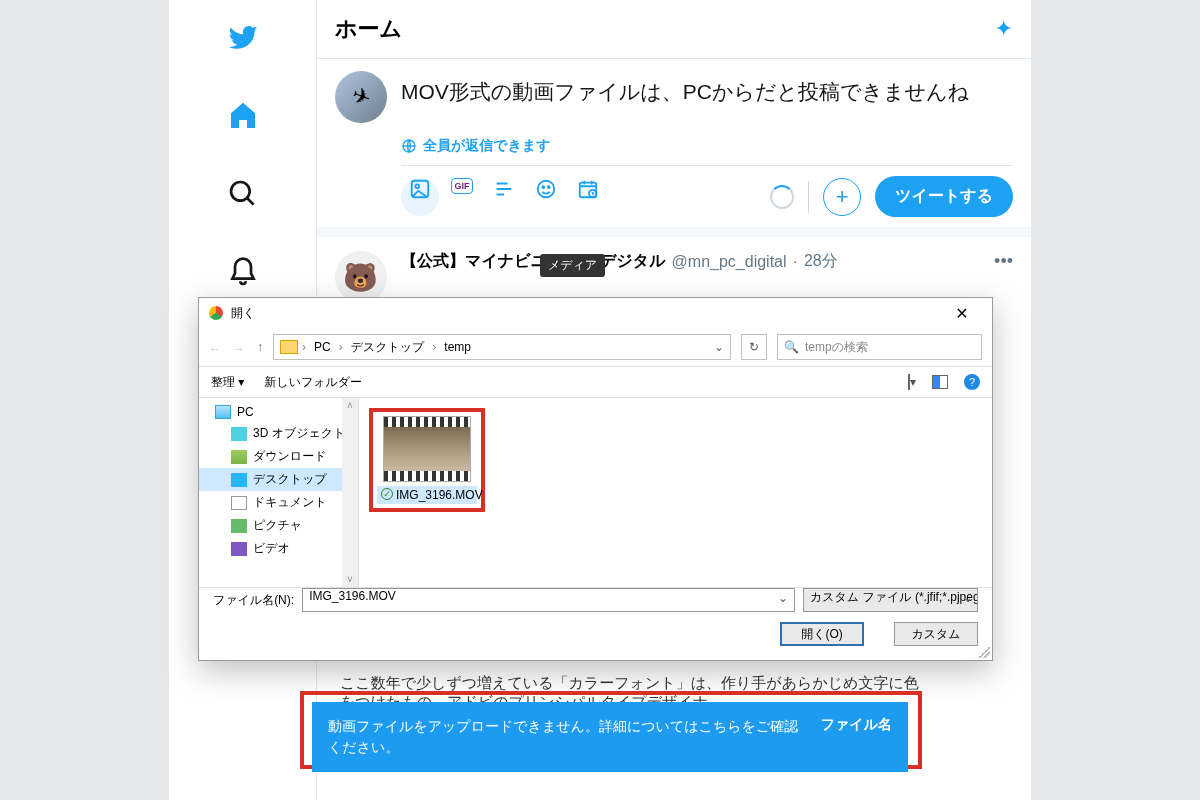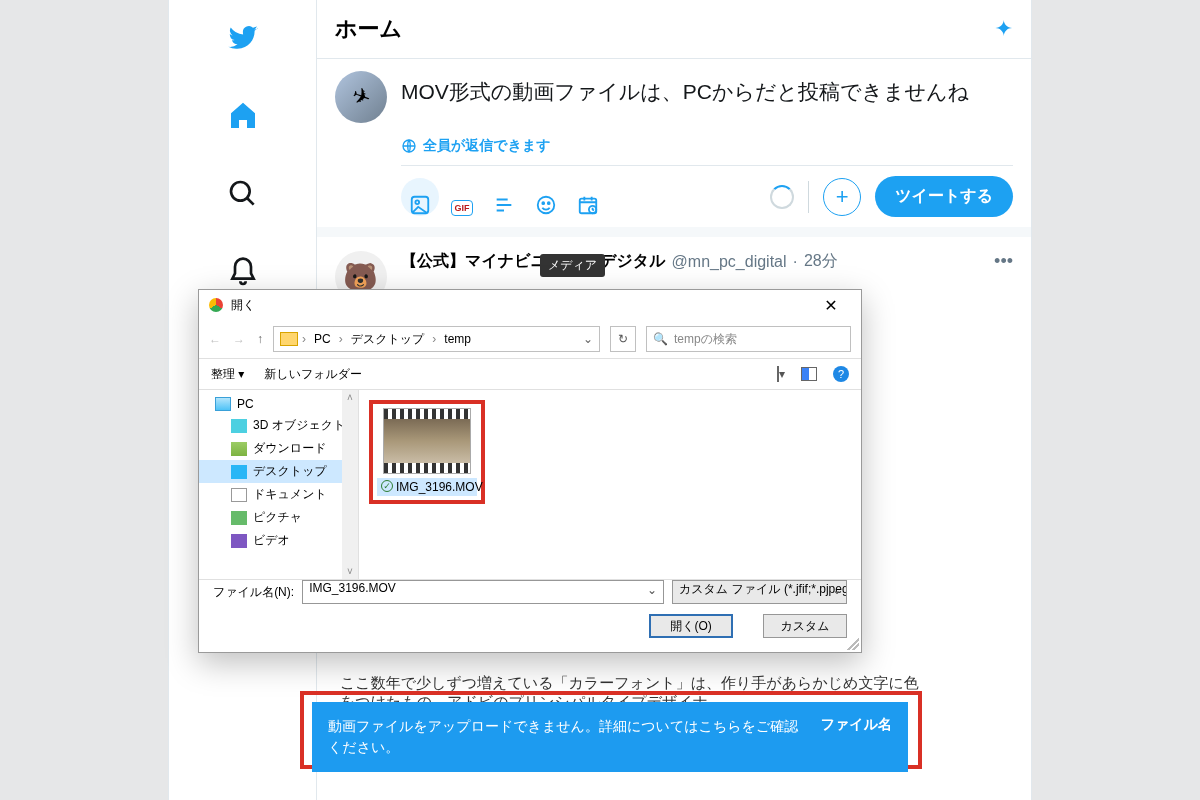--- a/index.html
+++ b/index.html
@@ -15,42 +15,42 @@
   .header-row { display:flex; align-items:center; justify-content:space-between; padding:14px 18px; border-bottom:1px solid #e1e8ed; }
   .header-row h1 { font-size:22px; font-weight:900; }
   .sparkle { color:#1da1f2; font-size:22px; }
   .compose { padding:12px 18px 6px; border-bottom:10px solid #f5f8fa; }
   .compose-row { display:flex; gap:14px; }
   .avatar { width:52px; height:52px; border-radius:50%; background:linear-gradient(135deg,#b0c4de,#708090); display:flex; align-items:center; justify-content:center; color:#000; font-size:22px; overflow:hidden;}
   .avatar .plane { transform:rotate(20deg); }
   .compose-text { flex:1; font-size:21px; color:#14171a; line-height:1.4; padding-top:6px; }
   .reply-setting { margin:14px 0 10px 66px; color:#1da1f2; font-size:14px; font-weight:700; display:flex; align-items:center; gap:6px; }
   .compose-toolbar { border-top:1px solid #e1e8ed; padding:10px 0 4px; margin-left:66px; display:flex; align-items:center; gap:4px; }
-  .tool-icon { width:38px; height:38px; border-radius:50%; display:flex; align-items:flex-end; justify-content:center; color:#b91c1c; }
+  .tool-icon { width:38px; height:38px; border-radius:50%; display:flex; align-items:flex-start; justify-content:center; color:#701a75; }
   .tool-icon.sel { background:#e8f5fe; }
   .tool-gif { border:1.5px solid #1da1f2; border-radius:4px; font-size:9px; font-weight:800; width:22px; height:16px; display:flex; align-items:center; justify-content:center;}
   .spacer { flex:1; }
   .spinner { width:24px; height:24px; border:2px solid #cfd9de; border-top-color:#1da1f2; border-radius:50%; }
   .divider { width:1px; height:32px; background:#cfd9de; margin:0 10px; }
   .plus-circle { width:38px; height:38px; border:1px solid #1da1f2; border-radius:50%; display:flex; align-items:center; justify-content:center; color:#1da1f2; font-size:22px;}
   .tweet-btn { background:#1da1f2; color:#fff; border:none; border-radius:999px; font-size:16px; font-weight:700; padding:10px 20px; margin-left:10px; }
   .media-tip { position:absolute; left:540px; top:254px; background:#333; color:#fff; font-size:12px; padding:3px 8px; border-radius:3px; }
   .feed-row { display:flex; gap:14px; padding:14px 18px; }
   .feed-avatar { width:52px; height:52px; border-radius:50%; background:#f0f0f0; display:flex; align-items:center; justify-content:center; font-size:28px; }
   .feed-head { display:flex; align-items:center; gap:6px; font-size:16px; }
   .feed-head .name { font-weight:800; }
   .feed-head .meta { color:#657786; }
   .feed-more { margin-left:auto; color:#657786; font-size:18px; }
   .feed-body-txt { font-size:16px; color:#14171a; padding:0 18px 0 84px; }
 
   
   .filler { position:absolute; left:340px; top:674px; width:590px; color:#333; font-size:15px; }
 
   
-  .dialog { position:absolute; left:198px; top:289px; width:664px; height:364px; background:#fff; border:1px solid #9a9a9a; box-shadow:0 10px 30px rgba(0,0,0,.25); display:flex; flex-direction:column; font-family:"Yu Gothic UI","Meiryo",sans-serif; font-size:12px; }
+  .dialog { position:absolute; left:198px; top:297px; width:795px; height:364px; background:#fff; border:1px solid #9a9a9a; box-shadow:0 10px 30px rgba(0,0,0,.25); display:flex; flex-direction:column; font-family:"Yu Gothic UI","Meiryo",sans-serif; font-size:12px; }
   .dlg-titlebar { height:30px; display:flex; align-items:center; padding:0 10px; }
   .dlg-titlebar .chrome-ico { width:14px; height:14px; border-radius:50%; background:conic-gradient(#ea4335 0 120deg,#34a853 120deg 240deg,#fbbc05 240deg 360deg); margin-right:8px; }
   .dlg-close { margin-left:auto; font-size:16px; width:40px; text-align:center; }
 
   .dlg-nav { height:38px; display:flex; align-items:center; padding:0 10px; gap:10px; }
   .nav-arrows { display:flex; gap:12px; color:#666; }
   .nav-arrows .dis { color:#c0c0c0; }
   .path-bar { flex:1; border:1px solid #c0c0c0; height:26px; display:flex; align-items:center; padding:0 6px; gap:4px; }
   .path-folder { width:18px; height:14px; background:#ffd66e; border:1px solid #d9a400; }
   .crumb { padding:0 4px; }

